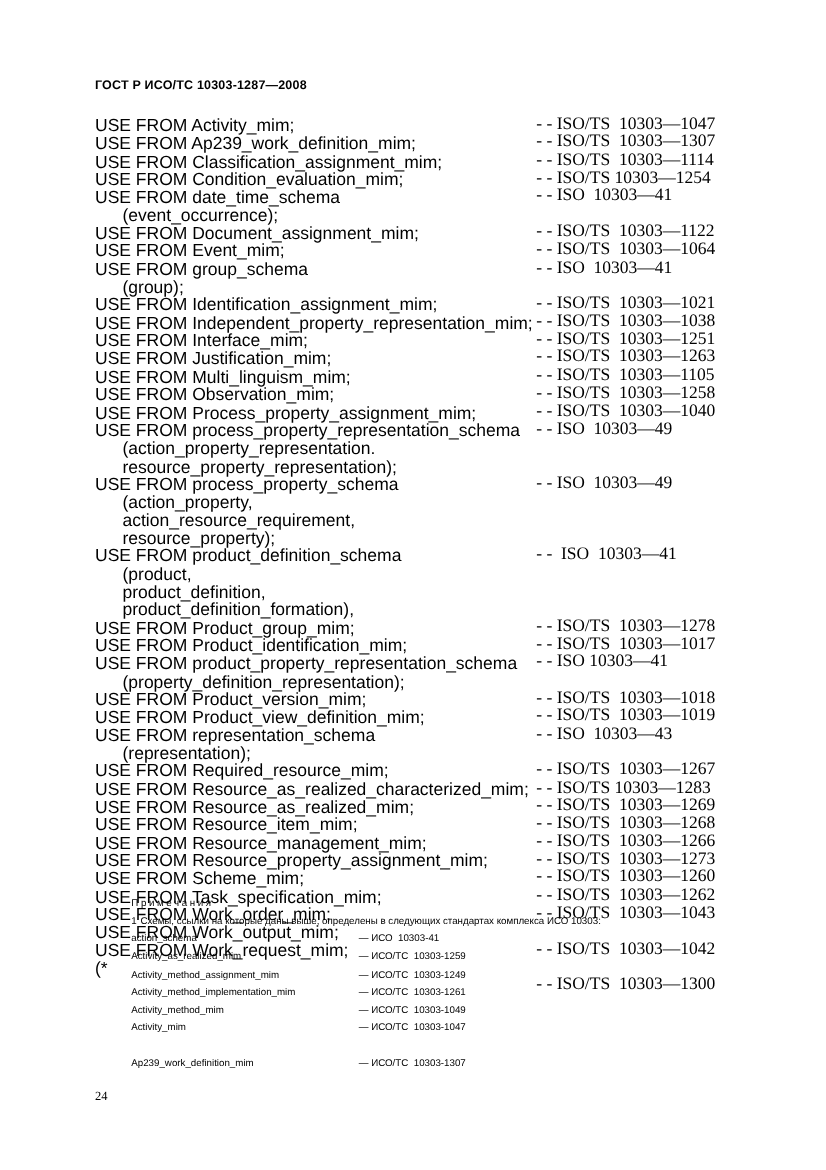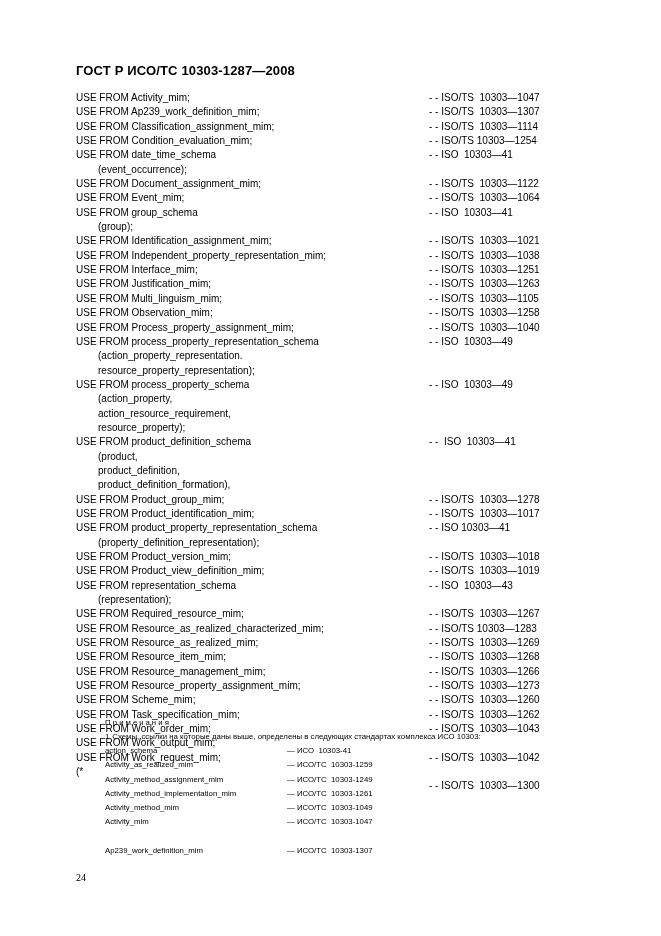--- a/index.html
+++ b/index.html
@@ -15,49 +15,50 @@
     position: relative;
     width: 661px;
     height: 936px;
     background: #ffffff;
     overflow: hidden;
   }
   .header {
     position: absolute;
     left: 76px;
     top: 63px;
-    font-size: 13px;
+    font-size: 10px;
     font-weight: bold;
     letter-spacing: 0.15px;
     white-space: nowrap;
   }
   .body-block {
     position: absolute;
     left: 76px;
     top: 92px;
     width: 510px;
   }
   .line {
     position: relative;
     height: 14.35px;
-    font-size: 10px;
+    font-size: 14px;
     white-space: nowrap;
   }
   .line .lhs {
     position: absolute;
     left: 0;
     top: 0;
   }
   .line .lhs.ind {
     left: 22px;
   }
   .line .rhs {
     position: absolute;
     top: 0;
     white-space: pre;
+    font-family: Liberation Serif, serif;
   }
   .notes {
     position: absolute;
     left: 105px;
     top: 718px;
     width: 480px;
     font-size: 7.8px;
   }
   .notes-title {
     letter-spacing: 2.1px;

